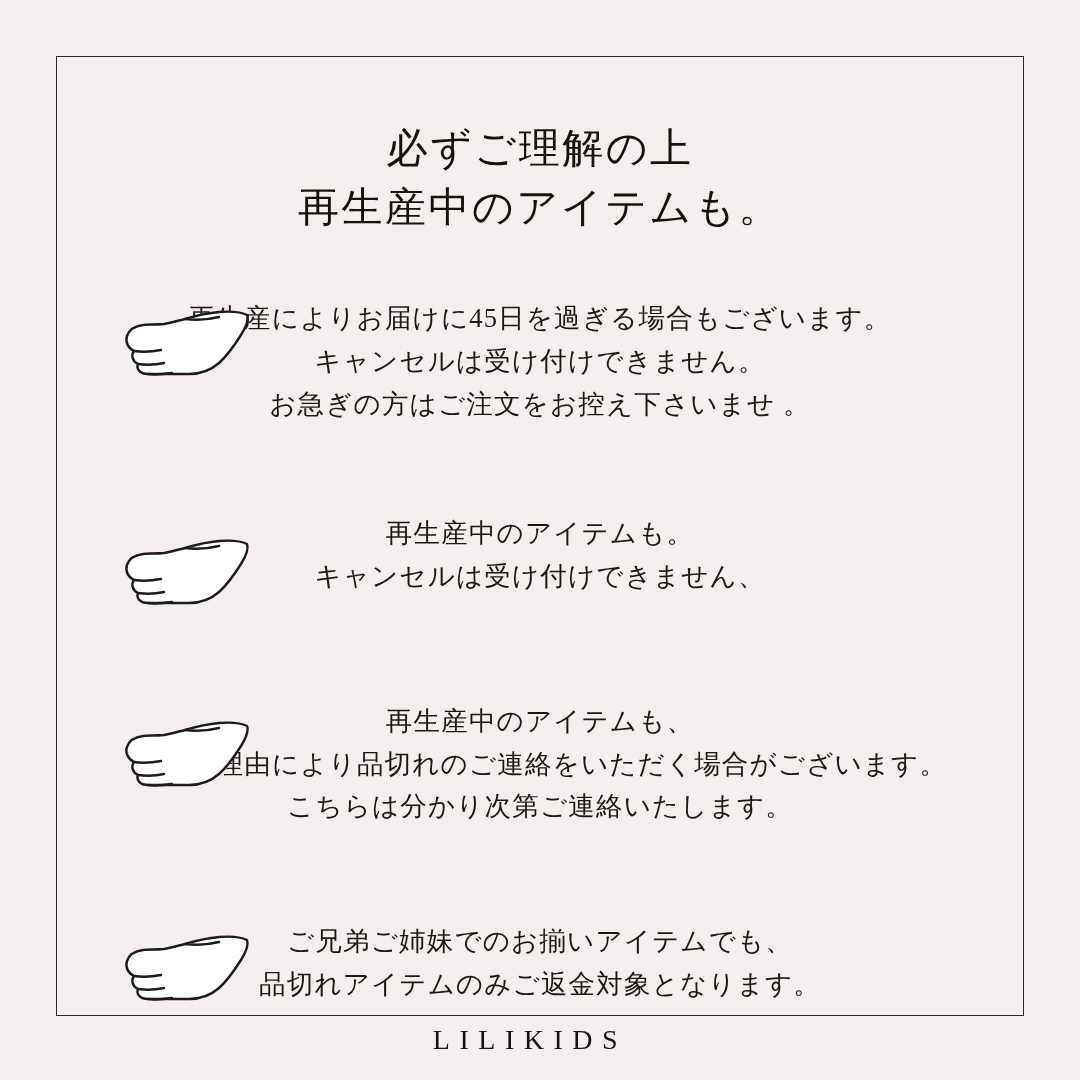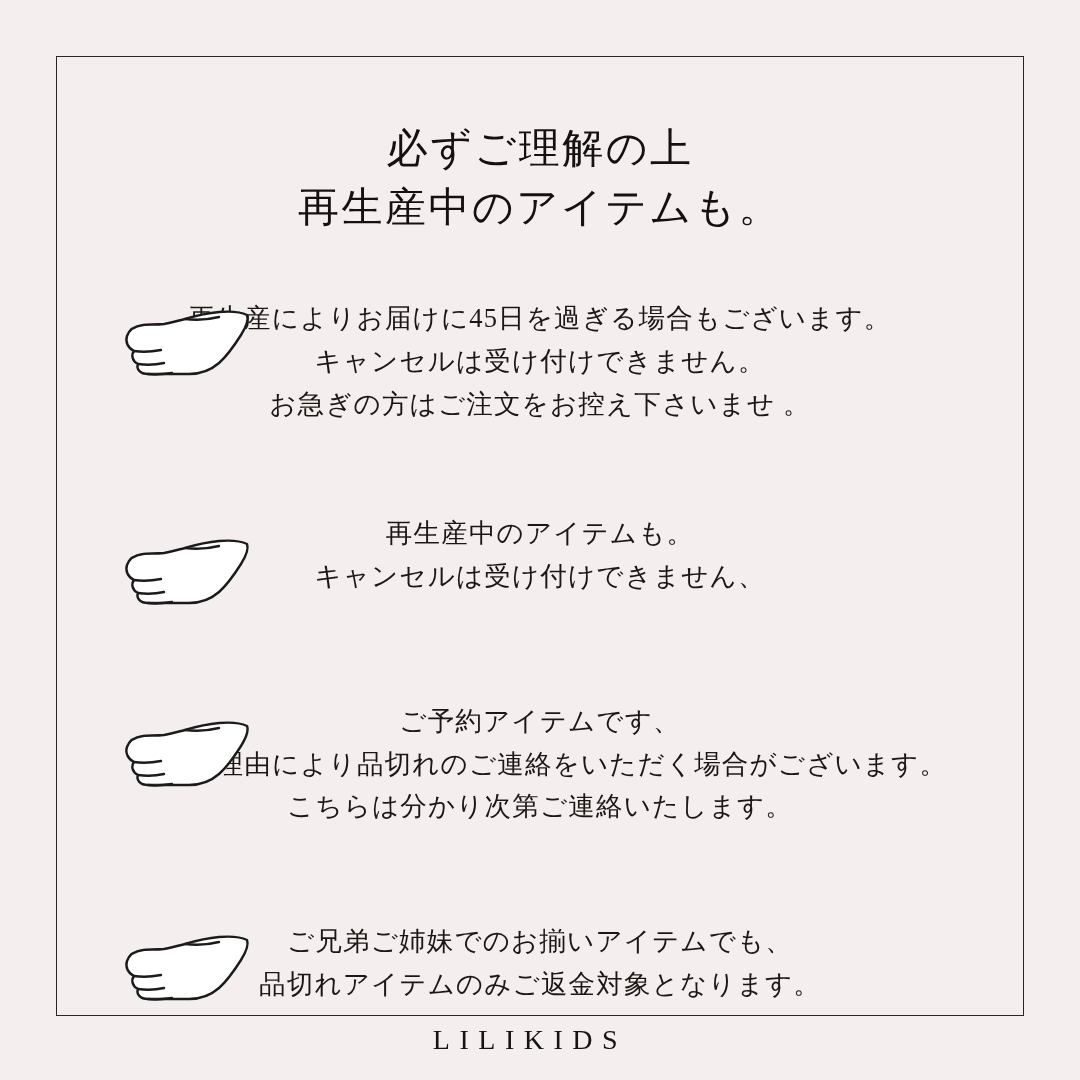--- a/index.html
+++ b/index.html
@@ -160,21 +160,21 @@
                        C16 64 17 70 23 73 C21 78 25 83 33 83 L74 83
                        C86 83 96 79 104 72 C112 65 119 55 126 44 C131 36 134 29 132 24 Z"></path>
               <path d="M70 28 C78 29 92 29 104 26"></path>
               <path d="M19 60 C25 61 36 61 46 59"></path>
               <path d="M23 73 C30 74 40 74 49 72"></path>
               <path d="M33 83 C40 84 50 83 57 82"></path>
             </g>
           </svg>
         </span>
         <div class="txt">
-          <span>ご予約アイテムです、</span>
+          <span>再生産中のアイテムも、</span>
           <span>様々な理由により品切れのご連絡をいただく場合がございます。</span>
           <span>こちらは分かり次第ご連絡いたします。</span>
         </div>
       </div>
 
       <div class="block block-4">
         <span class="hand">
           <svg viewBox="0 0 140 86" width="140" height="86" aria-hidden="true">
             <g fill="#ffffff" stroke="#1b1b1b" stroke-width="2.4" stroke-linejoin="round" stroke-linecap="round">
               <path d="M132 24 C126 21 116 20 104 21 C92 22 80 25 70 28 C62 30 55 32 49 33

